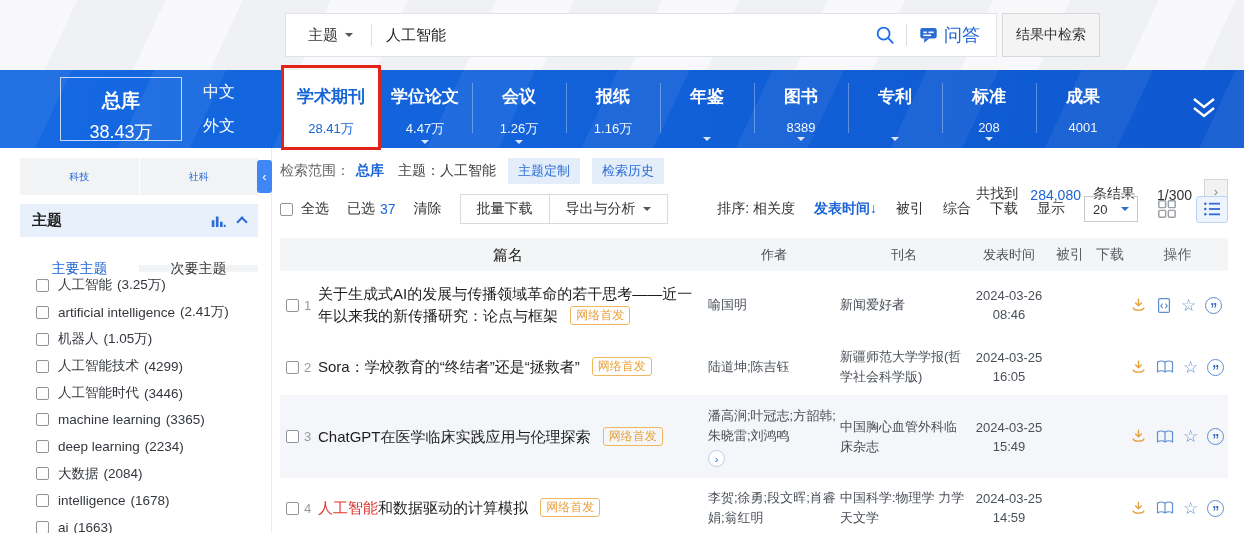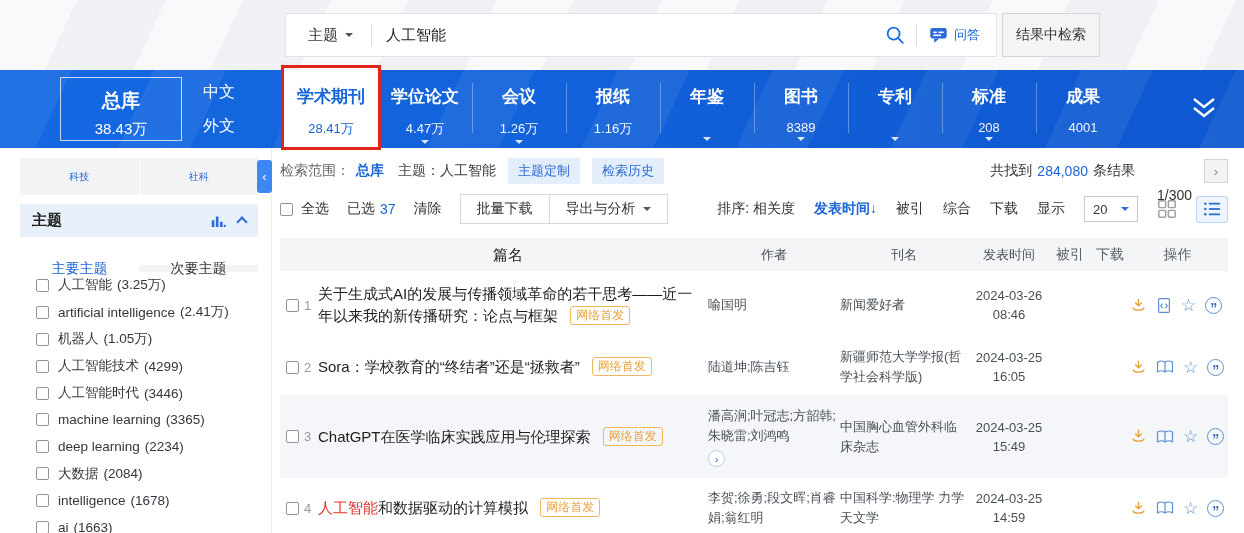--- a/index.html
+++ b/index.html
@@ -13,33 +13,33 @@
   .searchbox { position:absolute; left:285px; top:13px; width:712px; height:44px;
     background:#fff; border:1px solid #e2e3e7; display:flex; align-items:center; }
   .field-select { display:flex; align-items:center; gap:7px; padding:0 18px 0 22px;
     font-size:15px; color:#333; cursor:pointer; }
   .caret-dn { width:0; height:0; border:4.5px solid transparent; border-top-color:#555; margin-top:4px; }
   .sb-div { width:1px; height:22px; background:#ddd; }
   .search-input { flex:1; border:none; outline:none; background:transparent;
     font-size:15px; color:#222; padding:0 14px; font-family:inherit; }
   .mag-btn { padding:0 10px; display:flex; align-items:center; cursor:pointer; }
   .qa-btn { display:flex; align-items:center; gap:6px; padding:0 16px 0 12px;
-    color:#1b64d6; font-size:13px; cursor:pointer; white-space:nowrap; }
+    color:#1b64d6; font-size:18px; cursor:pointer; white-space:nowrap; }
   .in-results-btn { position:absolute; left:1002px; top:13px; height:44px; padding:0 13px;
     background:#f4f4f5; border:1px solid #d7d7d9; font-size:14px; color:#333; cursor:pointer;
     font-family:inherit; }
 
   
   .navbar { position:absolute; left:0; top:70px; width:1244px; height:78px;
     background-image:repeating-linear-gradient(115deg, rgba(255,255,255,.06) 0 65px, rgba(255,255,255,0) 65px 140px),
       linear-gradient(100deg,#1569e2,#0e58d0); color:#fff; }
   .total-box { position:absolute; left:60px; top:7px; width:122px; height:64px;
     border:1px solid rgba(255,255,255,.75); text-align:center; cursor:pointer; }
   .total-box .tb-label { font-size:19px; font-weight:bold; margin-top:10px; }
-  .total-box .tb-count { font-size:15px; margin-top:6px; }
+  .total-box .tb-count { font-size:18px; margin-top:6px; }
   .lang-col { position:absolute; left:186px; top:12px; width:66px; text-align:center;
     font-size:16px; }
   .lang-col div { cursor:pointer; }
   .lang-col div + div { margin-top:13px; }
   .nav-tabs { position:absolute; left:284px; top:0; height:78px; display:flex; }
   .nav-tab { position:relative; width:94px; display:flex; flex-direction:column;
     align-items:center; padding-top:15px; cursor:pointer; }
   .nav-tab.sep::before { content:""; position:absolute; left:0; top:13px; width:1px;
     height:50px; background:rgba(255,255,255,.32); }
   .t-label { font-size:17px; font-weight:bold; white-space:nowrap; }
@@ -80,22 +80,22 @@
   .topic-count { margin-left:5px; font-size:13.5px; color:#33373d; }
 
   
   .main { position:absolute; left:280px; top:148px; width:948px; height:385px; }
   .scope-row { display:flex; align-items:center; height:34px; margin-top:6px;
     font-size:14px; color:#666; }
   .scope-value { color:#1b64d6; font-weight:bold; margin:0 14px 0 6px; cursor:pointer; }
   .topic-pair { color:#444; }
   .chip { background:#e4eefb; color:#2a6bd4; font-size:13px; padding:4px 10px;
     margin-left:12px; cursor:pointer; }
-  .found { margin-left:auto; display:flex; align-items:center; color:#333; }
-  .found-count { color:#1b64d6; padding:0 5px; }
+  .found { margin-left:auto; display:flex; align-items:flex-end; color:#333; }
+  .found-count { color:#1b64d6; padding:0 12px; }
   .page-no { margin-left:22px;margin-top:48px; }
   .next-btn { margin-left:12px; width:24px; height:24px; background:#f2f2f3;
     border:1px solid #d5d5d7; color:#888; font-size:13px; display:flex; align-items:center;
     justify-content:center; cursor:pointer; }
 
   .tool-row { display:flex; align-items:center; height:38px; margin-top:2px;
     font-size:14px; color:#333; }
   .tool-row .lbl { margin-left:8px; }
   .sel-count { color:#1b64d6; margin:0 0 0 5px; }
   .ml18 { margin-left:18px; }

